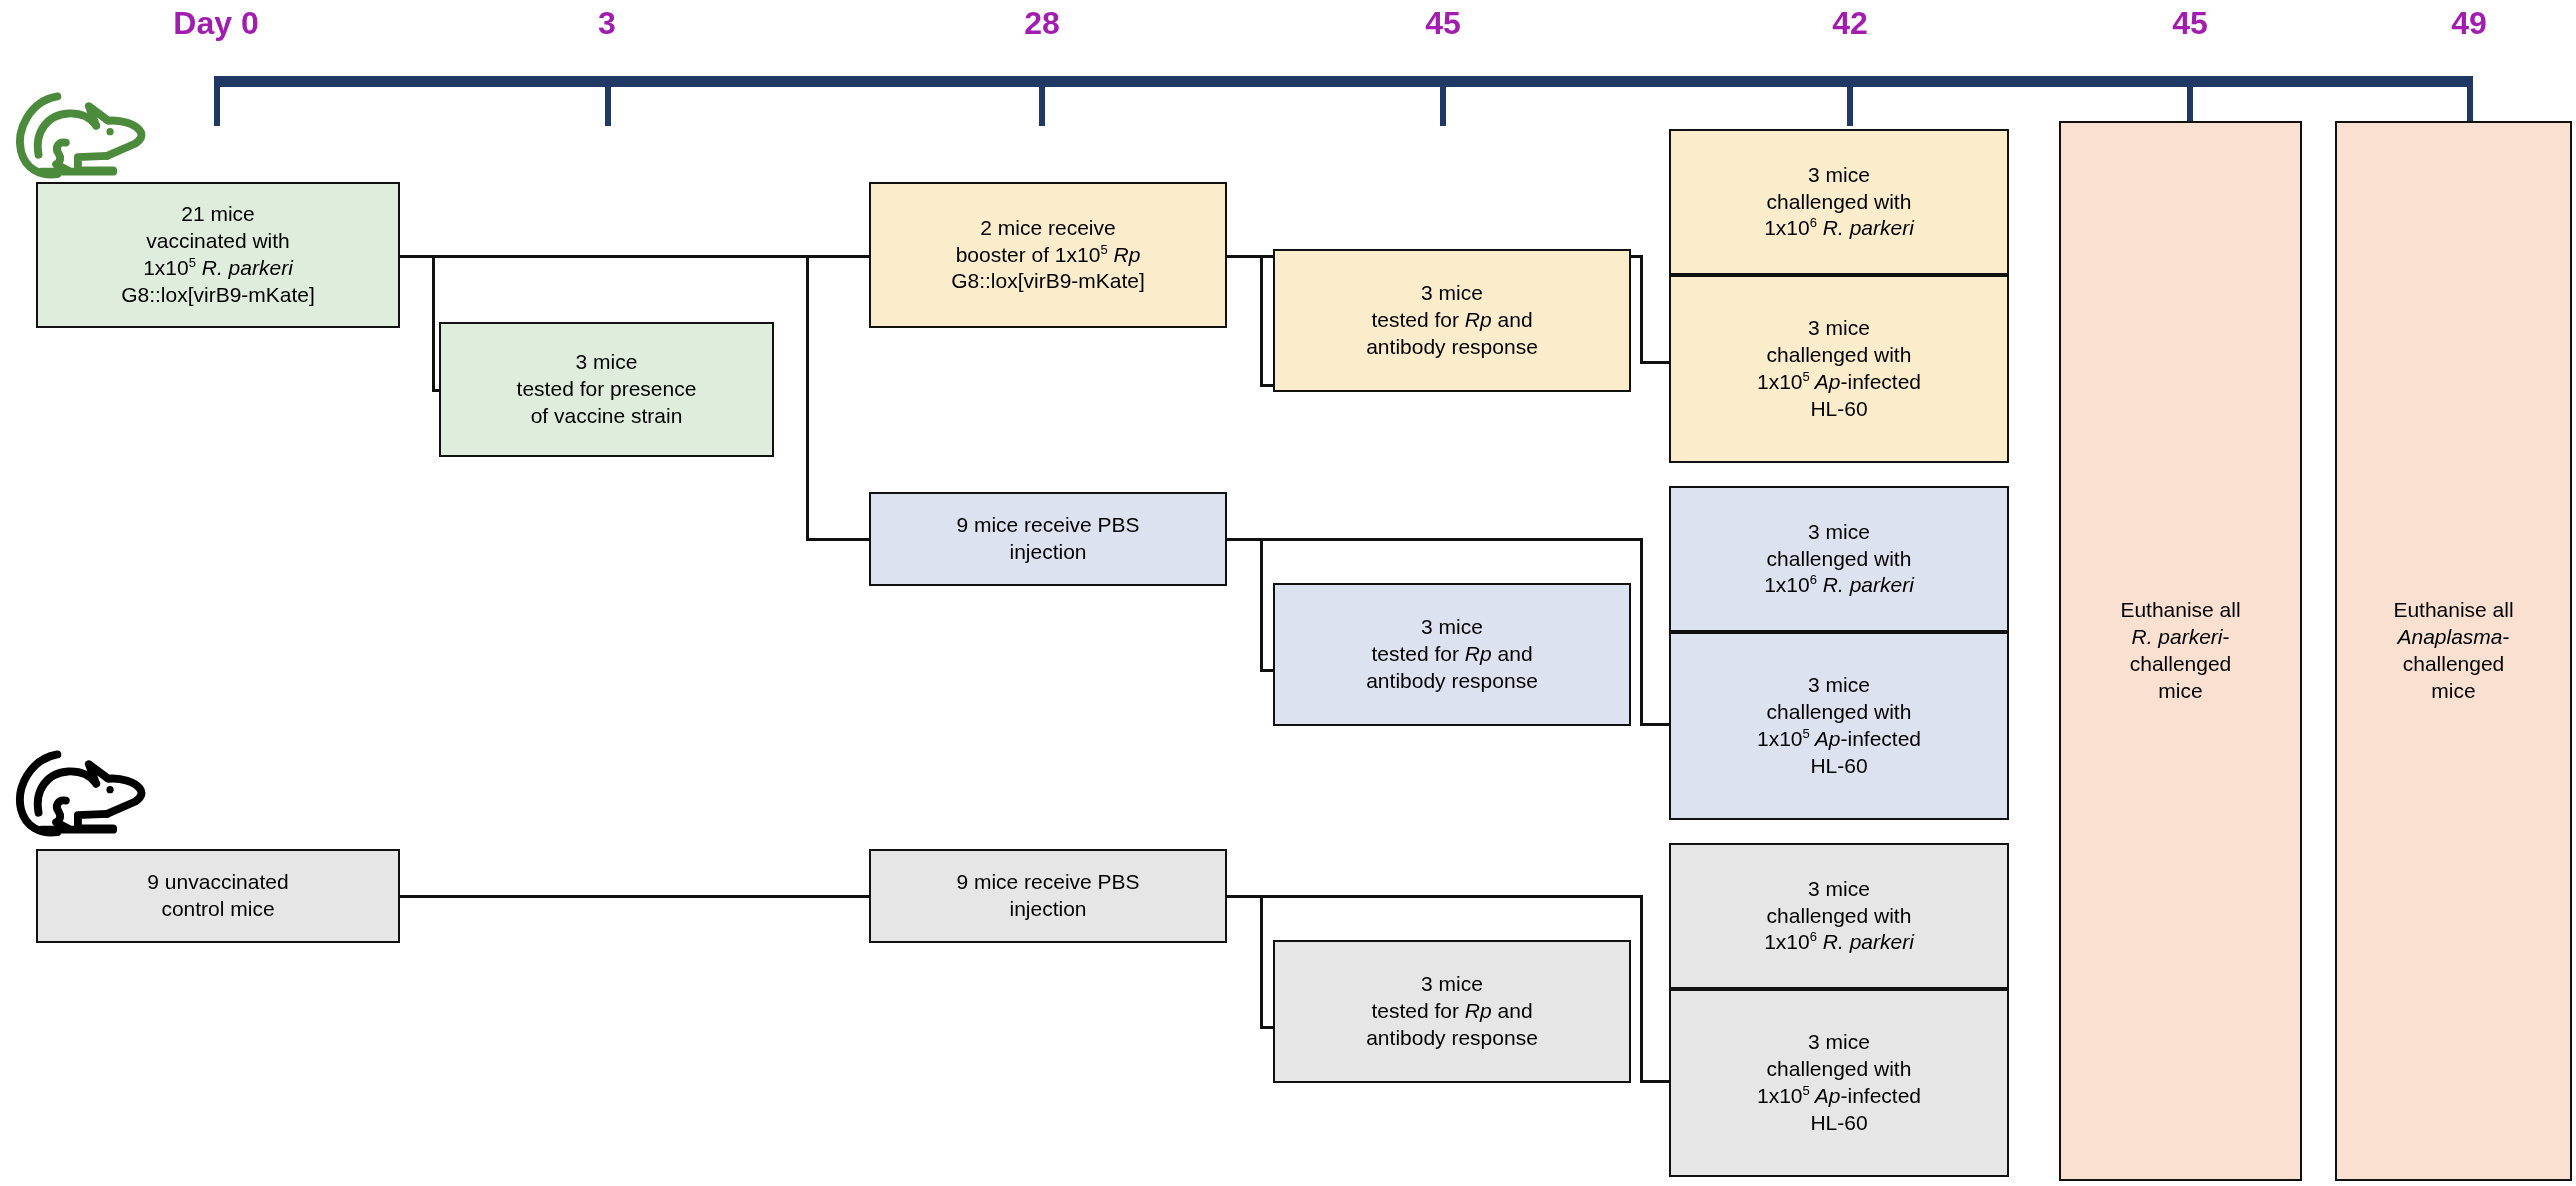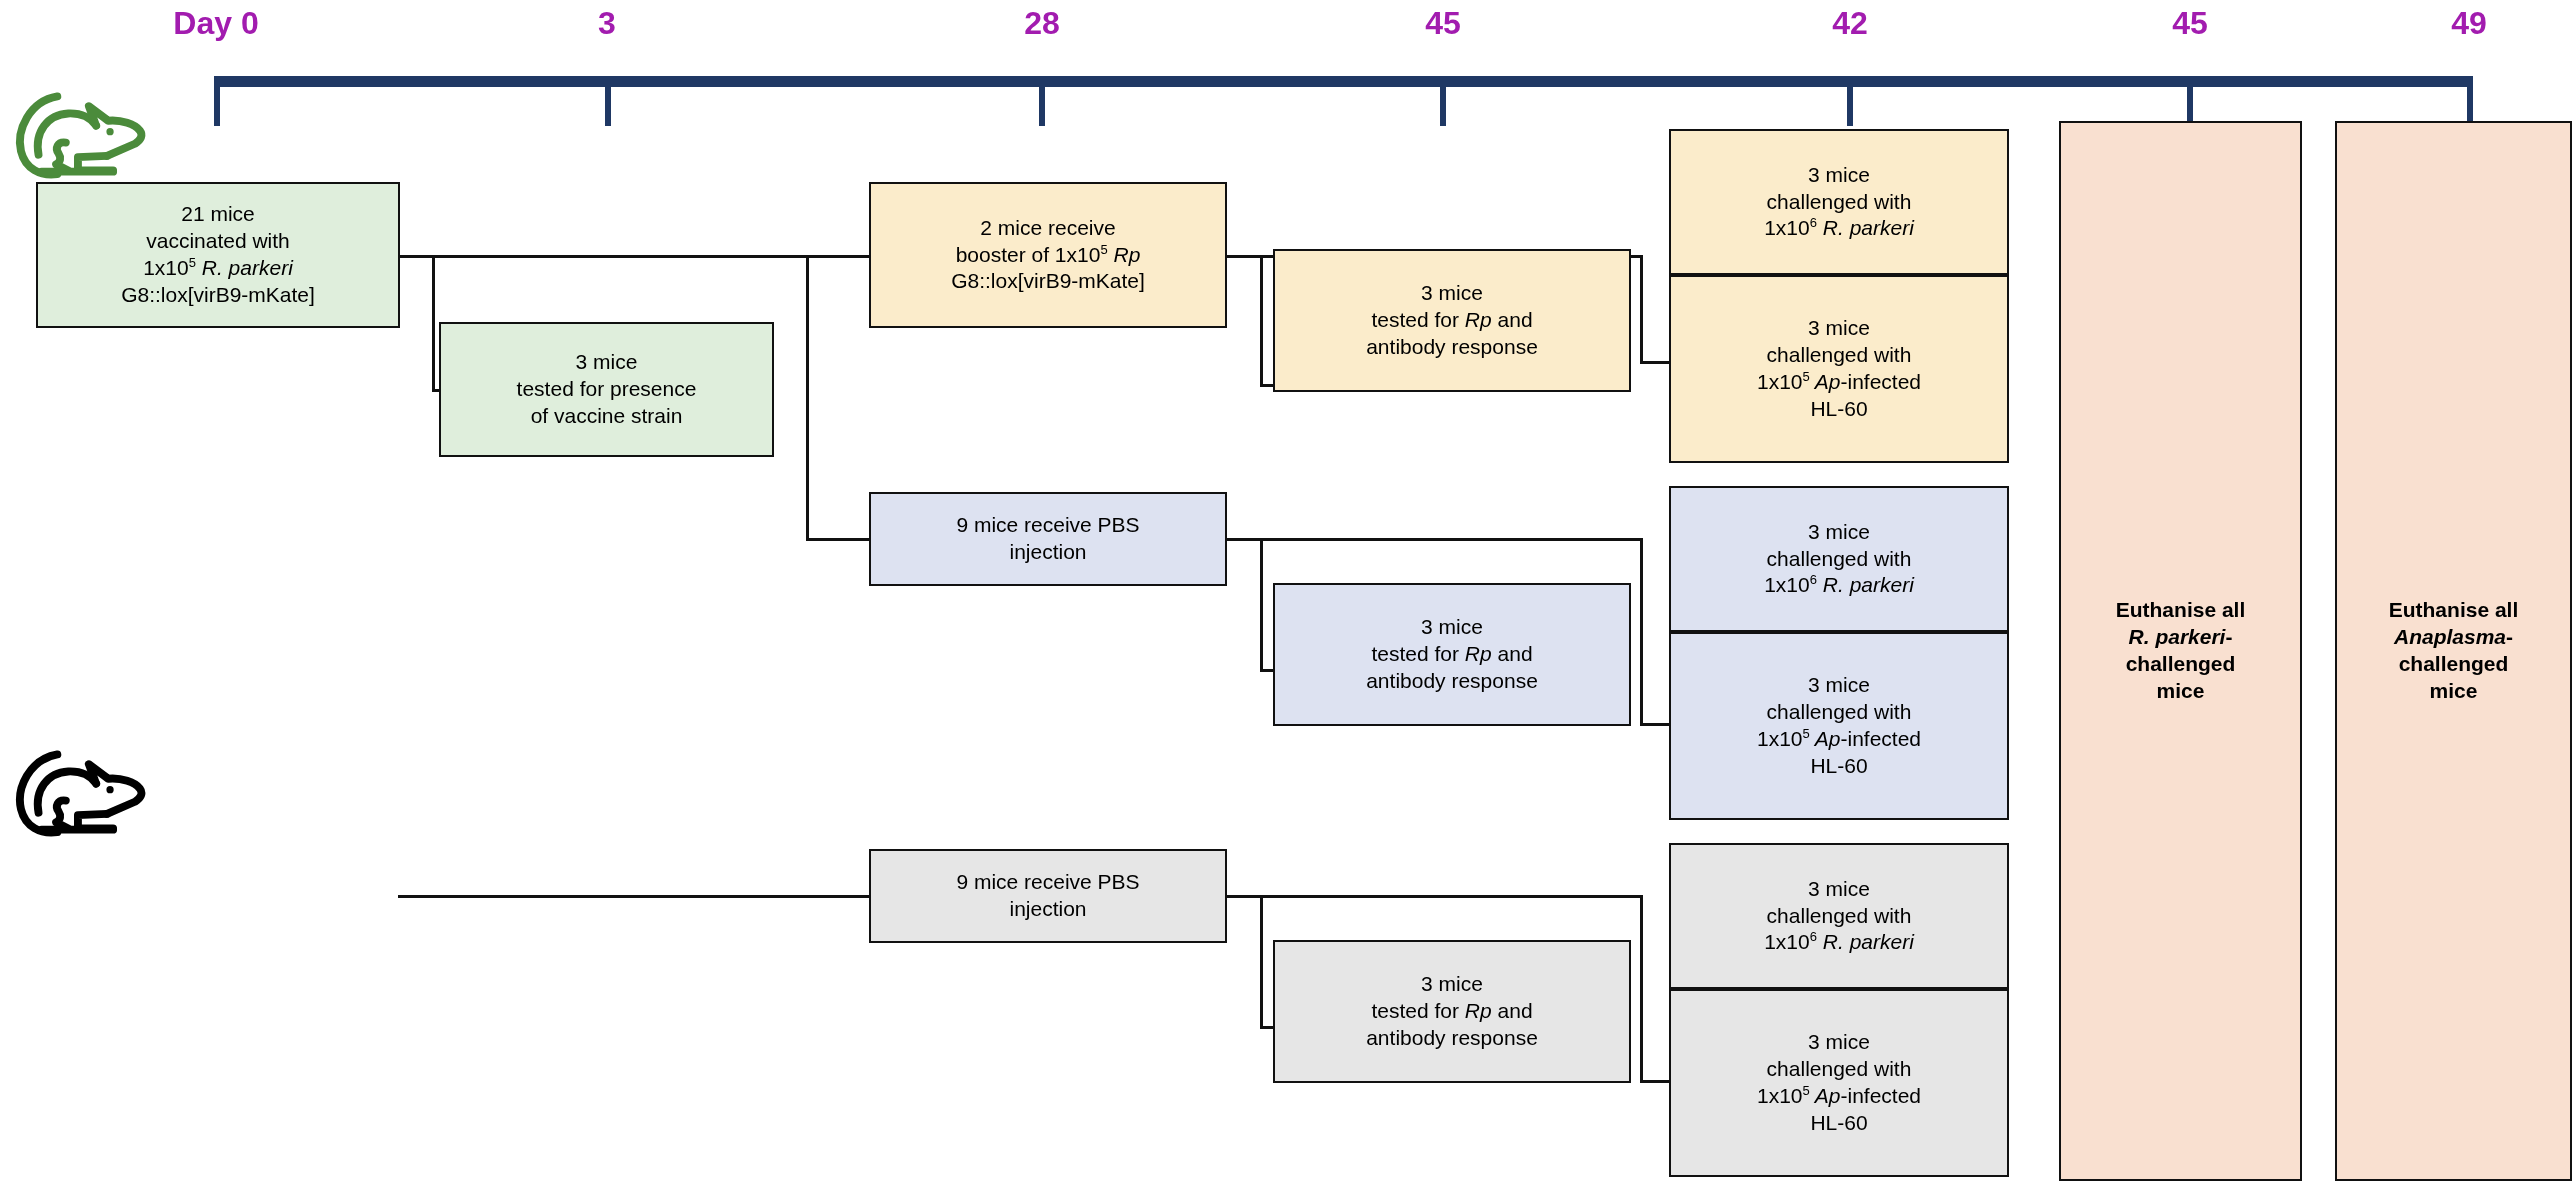--- a/index.html
+++ b/index.html
@@ -12,21 +12,21 @@
             text-align:center;white-space:nowrap;transform:translateX(-50%);}
 
   
   .box{position:absolute;box-sizing:border-box;border:2.4px solid #111111;
        display:flex;align-items:center;justify-content:center;text-align:center;
        font-size:21px;line-height:1.28;color:#000000;padding:3.6px 6px;}
   .green{background:#dfeedc;}
   .yellow{background:#fbeccb;}
   .blue{background:#dde2f1;}
   .grey{background:#e6e6e6;}
-  .peach{background:#f9e0d0;font-weight:bold;}
+  .peach{background:#f9e0d0;}
   .box i{font-style:italic;}
   .box sup{font-size:0.62em;vertical-align:super;line-height:0;}
 
   
   .ln{position:absolute;background:#111111;}
 
   
   .mouse{position:absolute;}
 </style>
 </head>
@@ -181,20 +181,26 @@
 
   <div class="box blue" style="left:1669px;top:632px;width:340px;height:188px;">
     <div>
       <div>3 mice</div>
       <div>challenged with</div>
       <div><span>1x10</span><sup>5</sup><i> Ap</i><span>-infected</span></div>
       <div>HL-60</div>
     </div>
   </div>
 
+  <div class="box grey" style="left:36px;top:849px;width:364px;height:94px;">
+    <div>
+      <div>9 unvaccinated</div>
+      <div>control mice</div>
+    </div>
+  </div>
 
   <div class="box grey" style="left:869px;top:849px;width:358px;height:94px;">
     <div>
       <div>9 mice receive PBS</div>
       <div>injection</div>
     </div>
   </div>
 
   <div class="box grey" style="left:1273px;top:940px;width:358px;height:143px;">
     <div>

